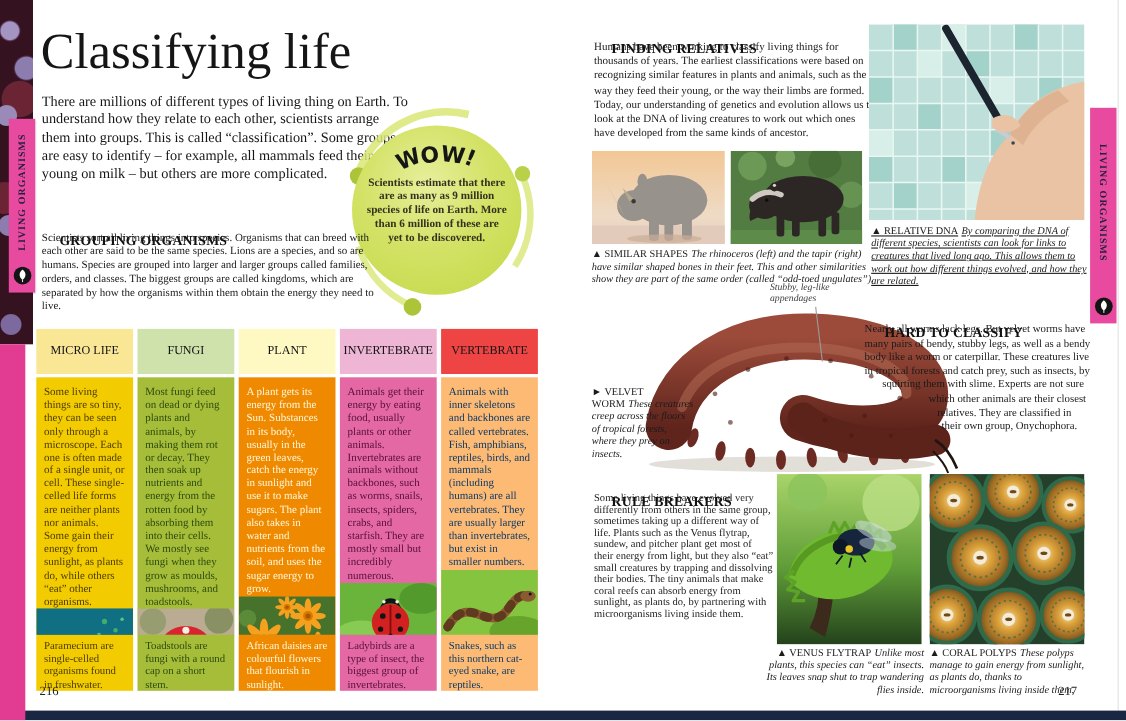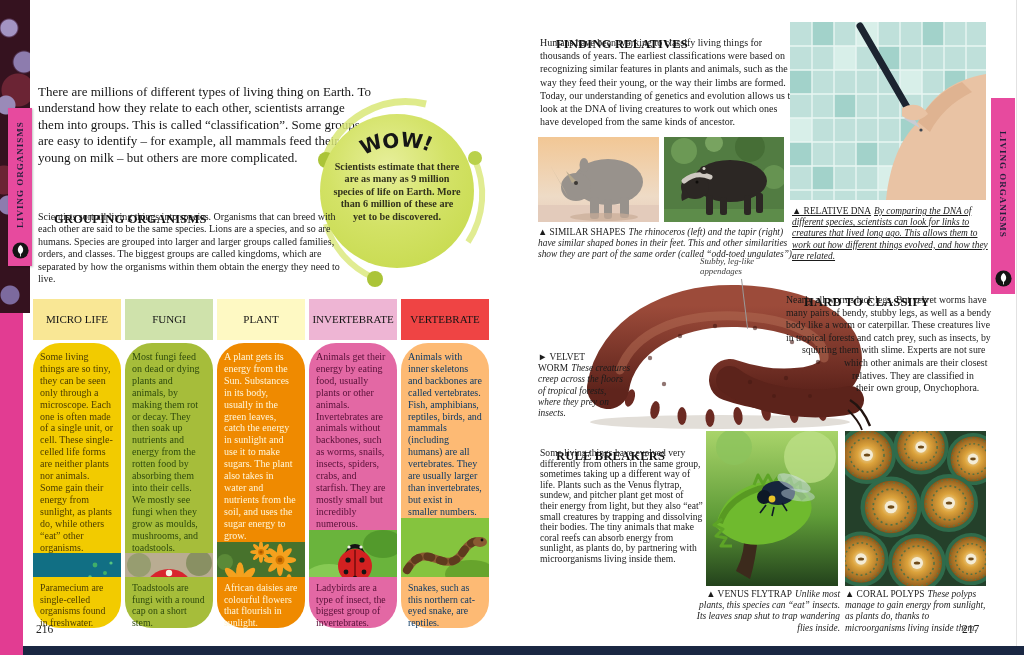--- a/index.html
+++ b/index.html
@@ -45,21 +45,21 @@
     background:radial-gradient(circle at 44% 34%,#e7ef9b 0%,#d3e266 45%,#c3d846 100%);}
   .wow-word{position:absolute;left:0;top:13px;width:100%;text-align:center;
     font-family:"DejaVu Sans",sans-serif;font-weight:bold;font-size:20px;letter-spacing:2px;color:#161616;}
   .wow-text{position:absolute;left:13px;top:47px;width:128px;margin:0;text-align:center;
     font-size:10.2px;line-height:12.4px;color:#33331d;font-weight:bold;}
 
   
   .kcol{position:absolute;top:299px;width:88px;}
   .c1{left:33px}.c2{left:125px}.c3{left:217px}.c4{left:309px}.c5{left:401px}
   .khead{height:41px;line-height:41px;text-align:center;font-weight:normal;font-size:11px;color:#151515;}
-  .kbody{margin-top:3px;height:285px;display:flex;flex-direction:column;border-radius:27px;}
+  .kbody{margin-top:3px;height:285px;display:flex;flex-direction:column;}
   .ktext{margin:0;padding:8px 7px 0 7px;font-size:10px;line-height:11.9px;}
   .kphoto{margin-top:auto;height:64px;overflow:hidden;}
   .kphoto svg{display:block;}
   .kcap{margin:0;padding:5px 7px 0 7px;height:46px;font-size:9.8px;line-height:11.6px;}
   .c1 .khead{background:#f9e795}.c1 .kbody{background:#f2cb00}.c1 .ktext,.c1 .kcap{color:#4c3d00}
   .c2 .khead{background:#cfe2ab}.c2 .kbody{background:#a6bd3a}.c2 .ktext,.c2 .kcap{color:#2e4a0d}
   .c3 .khead{background:#fef9c3}.c3 .kbody{background:#ef8a00}.c3 .ktext,.c3 .kcap{color:#fff6d8}
   .c4 .khead{background:#eeb5d4}.c4 .kbody{background:#e368a4}.c4 .ktext,.c4 .kcap{color:#581038}
   .c5 .khead{background:#ef4444}.c5 .kbody{background:#fdba74}.c5 .ktext,.c5 .kcap{color:#0d3a66}
 
@@ -117,20 +117,21 @@
     <span class="tab-label">LIVING ORGANISMS</span>
     <span class="leaf-dot">
       <svg width="17" height="17" viewBox="0 0 20 20">
           <circle cx="10" cy="10" r="9.5" fill="#141414"></circle>
           <path d="M10 3.5 C 14.2 6.5, 14.2 11.5, 10 14.5 C 5.8 11.5, 5.8 6.5, 10 3.5 Z" fill="#ffffff"></path>
           <line x1="10" y1="14" x2="10" y2="17" stroke="#ffffff" stroke-width="1"></line>
         </svg>
     </span>
   </div>
 
+  <h1 class="page-title">Classifying life</h1>
   <p class="intro">There are millions of different types of living thing on Earth. To understand how they relate to each other, scientists arrange them into groups. This is called “classification”. Some groups are easy to identify – for example, all mammals feed their young on milk – but others are more complicated.</p>
 
   <div class="wow">
     <svg class="wow-deco" width="202" height="200" viewBox="0 0 202 200">
       <path d="M 28 70 A 86 86 0 0 1 130 12" fill="none" stroke="#d9e777" stroke-width="7" opacity="0.85"></path>
       <path d="M 178 66 A 86 86 0 0 1 172 150" fill="none" stroke="#d9e777" stroke-width="6" opacity="0.8"></path>
       <path d="M 30 132 A 86 86 0 0 0 78 186" fill="none" stroke="#d9e777" stroke-width="6" opacity="0.8"></path>
       <circle cx="30" cy="68" r="8" fill="#abc438"></circle>
       <circle cx="179" cy="66" r="7" fill="#b9d14a"></circle>
       <circle cx="79" cy="187" r="8" fill="#abc438"></circle>

